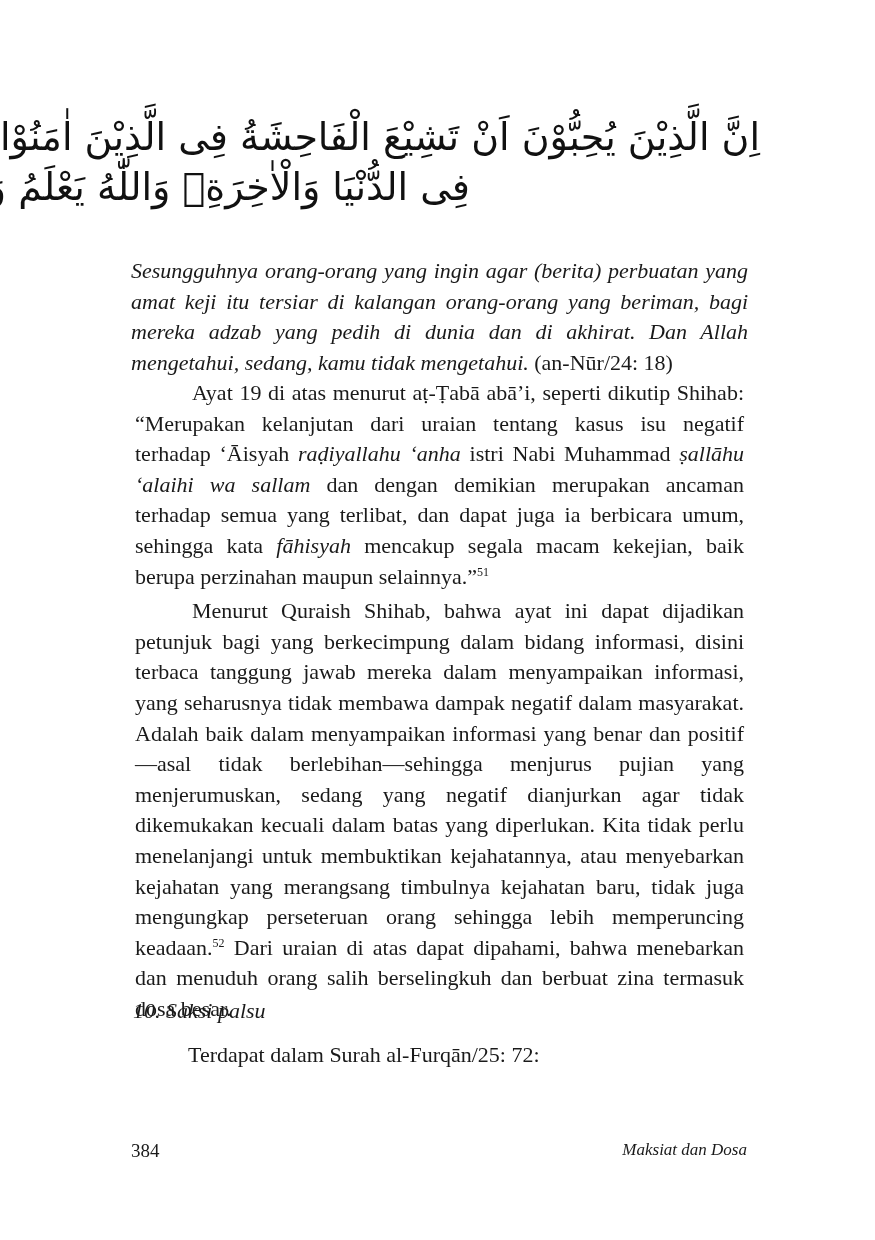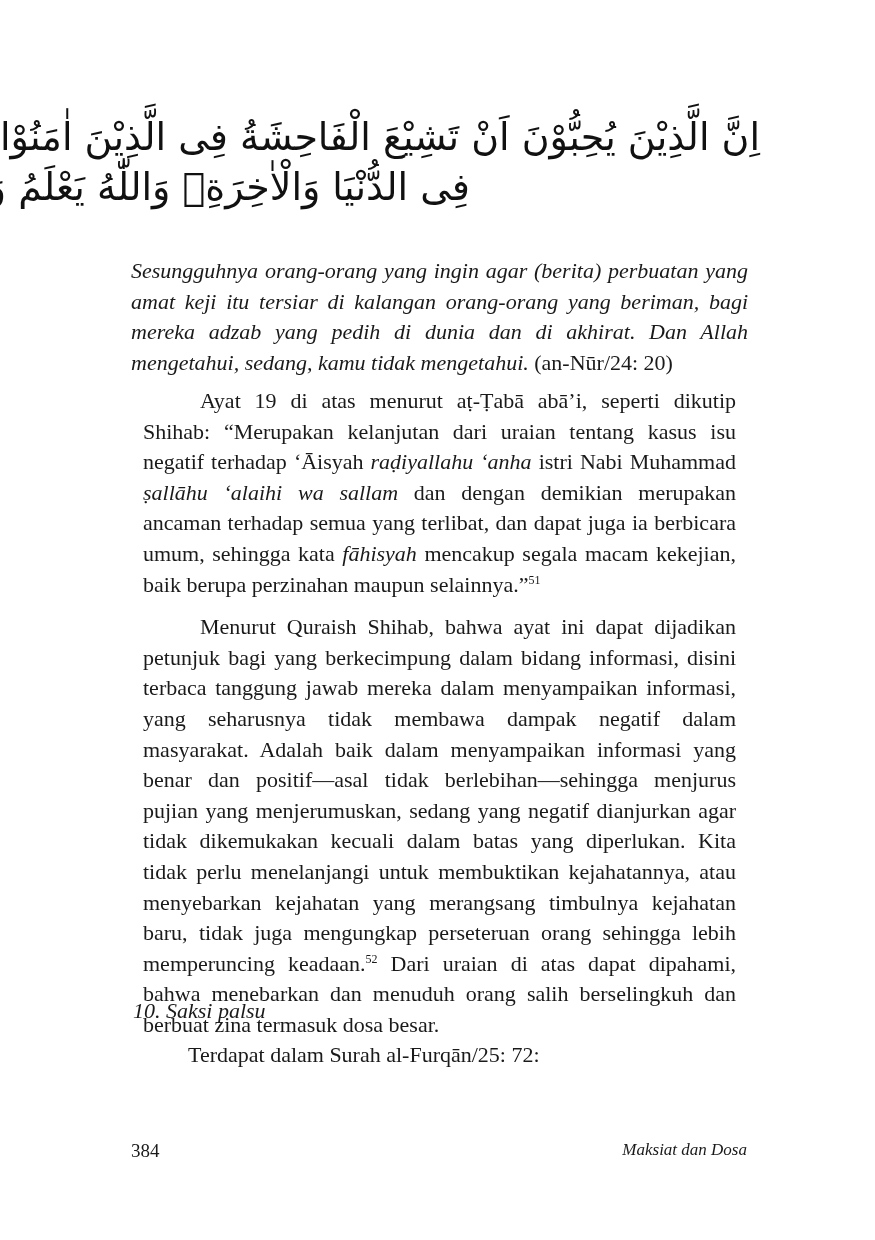--- a/index.html
+++ b/index.html
@@ -6,38 +6,38 @@
   body { width: 875px; height: 1240px; position: relative; overflow: hidden;
          font-family: "Liberation Serif", "DejaVu Serif", serif; color: #1a1a1a; }
   .arabic { position: absolute; left: 120px; top: 112px; width: 640px; direction: rtl; text-align: center;
             font-family: "DejaVu Sans", sans-serif; font-size: 38px; line-height: 50px; color: #111; }
   .arabic .line { display: block; white-space: nowrap; }
   .arabic .line2 { text-align: right; padding-right: 290px; }
   .translation { position: absolute; left: 131px; top: 256px; width: 617px; font-size: 22px; line-height: 30.6px;
                  text-align: justify; text-align-last: left; }
   .translation em { font-style: italic; }
   .body-text { position: absolute; left: 131px; top: 374px; width: 617px; font-size: 22px; line-height: 30.6px; }
-  .para { text-align: justify; text-indent: 57px; margin: 12px; }
+  .para { text-align: justify; text-indent: 57px; margin: 4px; }
   sup { font-size: 12px; line-height: 0; vertical-align: 8px; }
   .heading { position: absolute; left: 133px; top: 996px; font-size: 22px; line-height: 30px; font-style: italic; }
   .intro { position: absolute; left: 188px; top: 1040px; font-size: 22px; line-height: 30px; text-align: center; }
   .footer-page { position: absolute; left: 131px; top: 1140px; font-size: 19px; }
   .footer-title { position: absolute; right: 128px; top: 1140px; font-size: 17px; font-style: italic; margin-left: 9px; }
 </style>
 </head>
 <body>
 
 <div class="arabic">
   <span class="line">اِنَّ الَّذِيْنَ يُحِبُّوْنَ اَنْ تَشِيْعَ الْفَاحِشَةُ فِى الَّذِيْنَ اٰمَنُوْا لَهُمْ عَذَابٌ اَلِيْمٌۙ</span>
   <span class="line line2">فِى الدُّنْيَا وَالْاٰخِرَةِۗ وَاللّٰهُ يَعْلَمُ وَاَنْتُمْ لَا تَعْلَمُوْنَ</span>
 </div>
 
 <div class="translation">
   <em>Sesungguhnya orang-orang yang ingin agar (berita) perbuatan yang amat keji itu tersiar di kalangan orang-orang yang beriman, bagi mereka adzab yang pedih di dunia dan di akhirat. Dan Allah mengetahui, sedang, kamu tidak mengetahui.</em>
-  <span>(an-Nūr/24: 20)</span>
+  <span>(an-Nūr/24: 18)</span>
 </div>
 
 <div class="body-text">
   <p class="para"><span>Ayat 19 di atas menurut aṭ-Ṭabā abā’i, seperti dikutip Shihab: “Merupakan kelanjutan dari uraian tentang kasus isu negatif terhadap ‘Āisyah </span><em>raḍiyallahu ‘anha</em><span> istri Nabi Muhammad </span><em>ṣallāhu ‘alaihi wa sallam</em><span> dan dengan demikian merupakan ancaman terhadap semua yang terlibat, dan dapat juga ia berbicara umum, sehingga kata </span><em>fāhisyah</em><span> mencakup segala macam kekejian, baik berupa perzinahan maupun selainnya.”</span><sup>51</sup></p>
   <p class="para"><span>Menurut Quraish Shihab, bahwa ayat ini dapat dijadikan petunjuk bagi yang berkecimpung dalam bidang informasi, disini terbaca tanggung jawab mereka dalam menyampaikan informasi, yang seharusnya tidak membawa dampak negatif dalam masyarakat. Adalah baik dalam menyampaikan informasi yang benar dan positif—asal tidak berlebihan—sehingga menjurus pujian yang menjerumuskan, sedang yang negatif dianjurkan agar tidak dikemukakan kecuali dalam batas yang diperlukan. Kita tidak perlu menelanjangi untuk membuktikan kejahatannya, atau menyebarkan kejahatan yang merangsang timbulnya kejahatan baru, tidak juga mengungkap perseteruan orang sehingga lebih memperuncing keadaan.</span><sup>52</sup><span> Dari uraian di atas dapat dipahami, bahwa menebarkan dan menuduh orang salih berselingkuh dan berbuat zina termasuk dosa besar.</span></p>
 </div>
 
 <div class="heading">10. Saksi palsu</div>
 <div class="intro">Terdapat dalam Surah al-Furqān/25: 72:</div>
 

